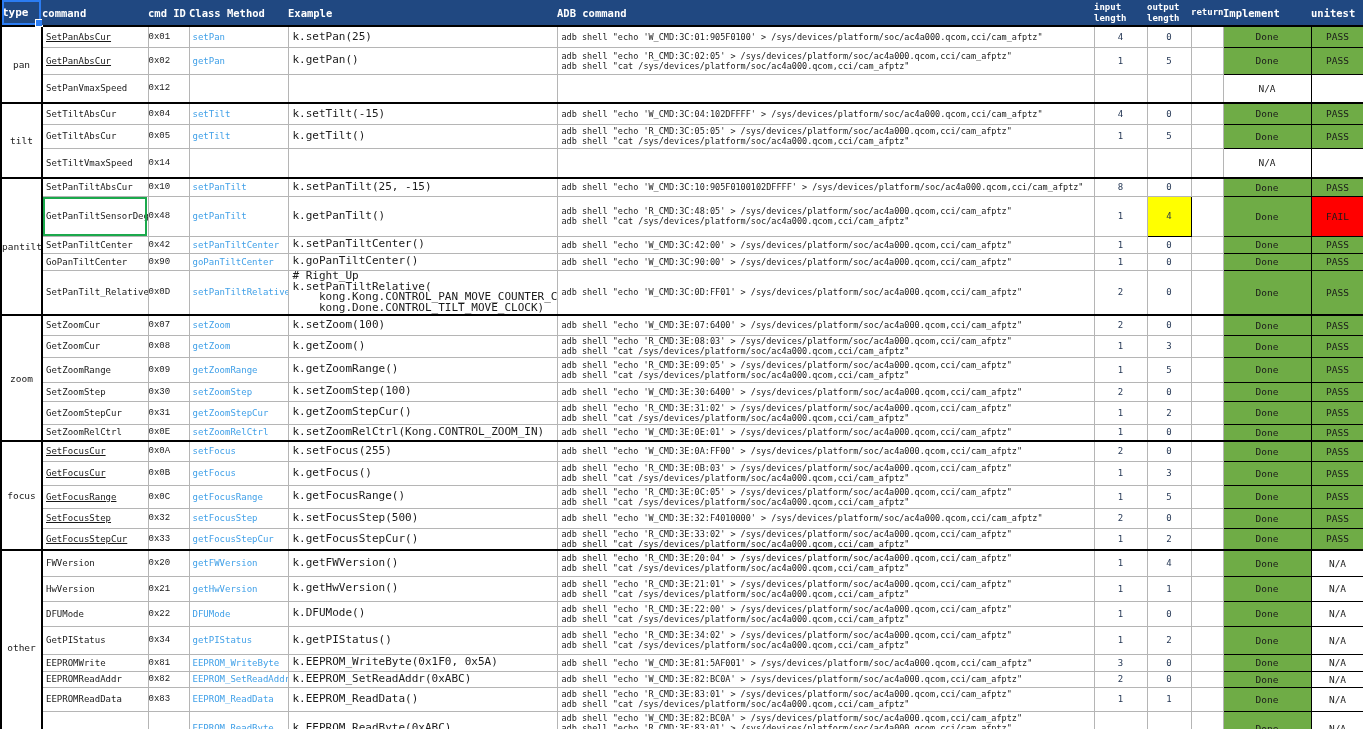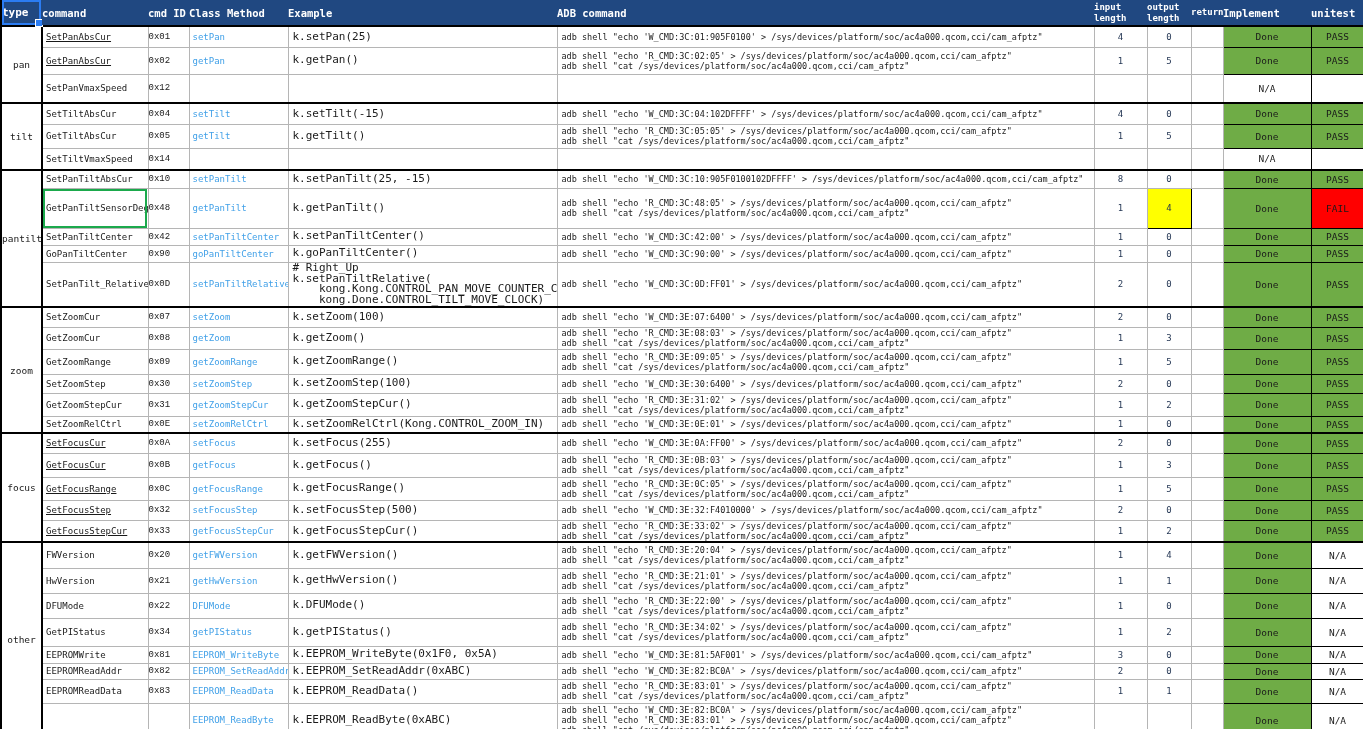--- a/index.html
+++ b/index.html
@@ -126,21 +126,21 @@
           <td class="c-method">getTilt</td>
           <td class="c-example">k.getTilt()</td>
           <td class="c-adb">adb shell "echo 'R_CMD:3C:05:05' &gt; /sys/devices/platform/soc/ac4a000.qcom,cci/cam_afptz"
 adb shell "cat /sys/devices/platform/soc/ac4a000.qcom,cci/cam_afptz"</td>
           <td class="c-in">1</td>
           <td class="c-out">5</td>
           <td class="c-ret"></td>
           <td class="c-impl g">Done</td>
           <td class="c-unit g">PASS</td>
         </tr>
-        <tr style="height: 22px; border-radius: 6px;">
+        <tr style="height: 30px; border-radius: 6px;">
           <td class="c-cmd">SetTiltVmaxSpeed</td>
           <td class="c-id">0x14</td>
           <td class="c-method"></td>
           <td class="c-example"></td>
           <td class="c-adb"></td>
           <td class="c-in"></td>
           <td class="c-out"></td>
           <td class="c-ret"></td>
           <td class="c-impl">N/A</td>
           <td class="c-unit empty"></td>

